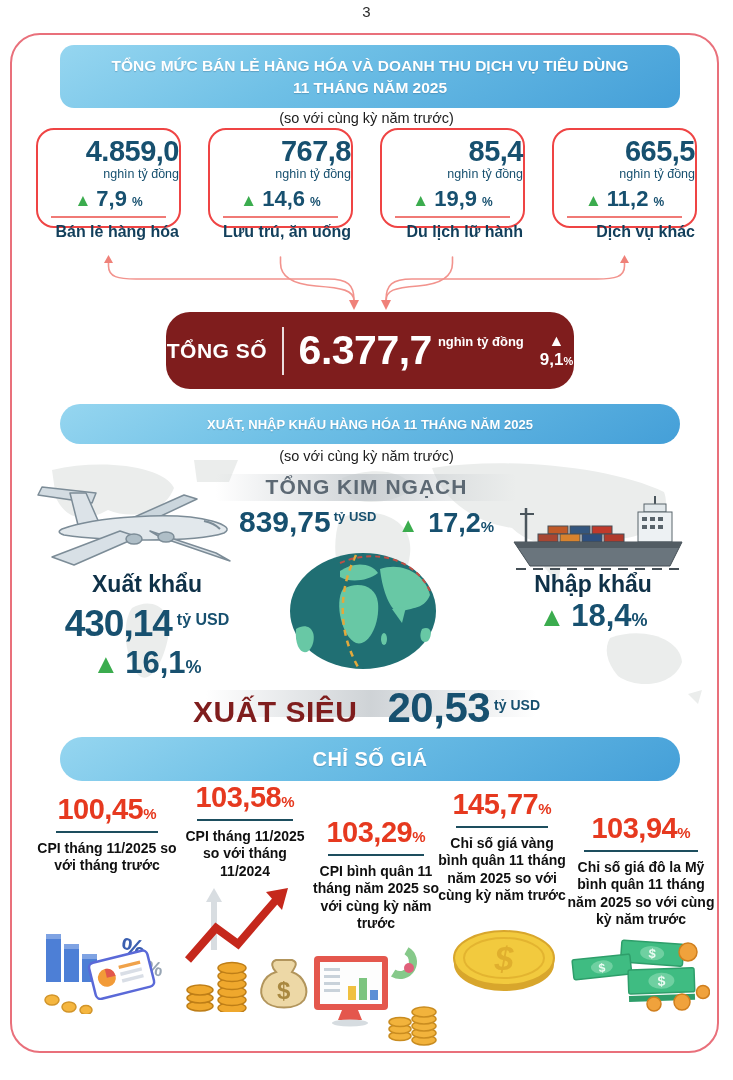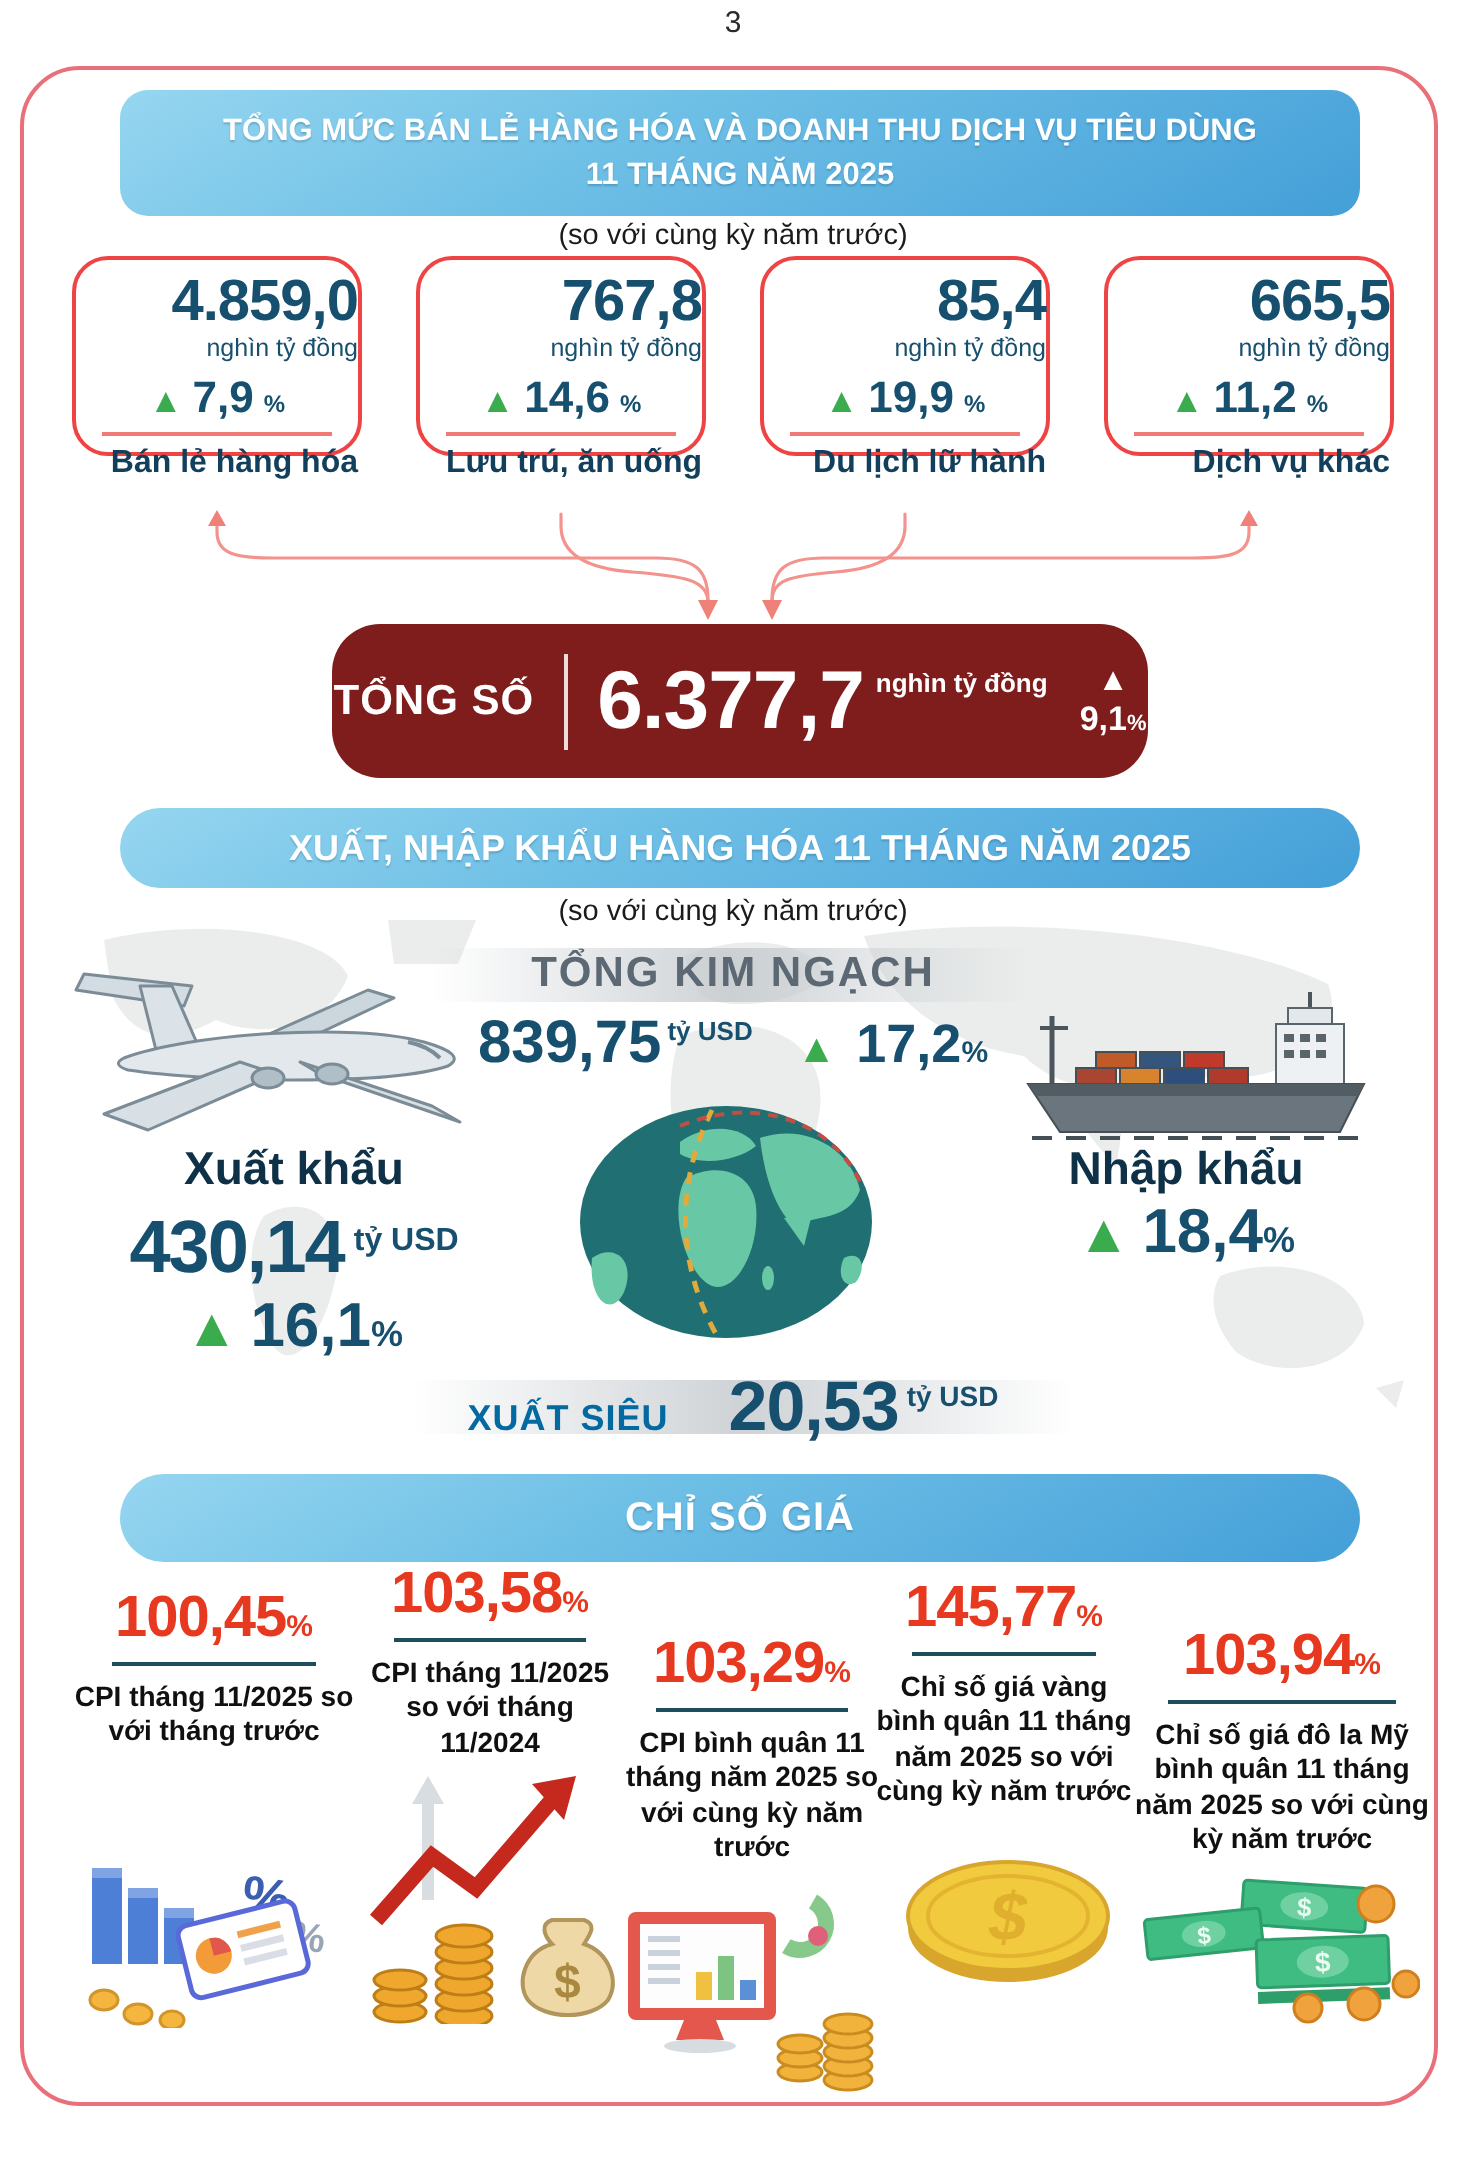--- a/index.html
+++ b/index.html
@@ -7,21 +7,21 @@
         font-family:"Liberation Sans",sans-serif;}
   .abs{position:absolute;}
   .page-num{position:absolute;left:0;right:0;top:3px;text-align:center;font-size:15px;color:#2b2b2b;}
   .frame{position:absolute;left:10px;top:33px;width:709px;height:1020px;border:2px solid #E9707B;
          border-radius:30px;box-sizing:border-box;}
   
   .hdr{position:absolute;background:linear-gradient(150deg,#96D6F0 0%,#6FC0E6 40%,#449FD8 100%);
        color:#fff;font-weight:bold;text-align:center;display:flex;flex-direction:column;
        justify-content:center;text-shadow:0 1px 1px rgba(20,60,90,.25);}
   .sec1-header{left:60px;top:45px;width:620px;height:63px;border-radius:14px;font-size:15.5px;line-height:1.42;}
-  .sec2-header{left:60px;top:404px;width:620px;height:40px;border-radius:20px;font-size:18px;}
+  .sec2-header{left:60px;top:404px;width:620px;height:40px;border-radius:20px;font-size:13px;}
   .sec3-header{left:60px;top:737px;width:620px;height:44px;border-radius:22px;font-size:20px;letter-spacing:.5px;}
   .sub{position:absolute;left:0;right:0;text-align:center;font-size:14.5px;color:#1b1b1b;}
   .sec1-sub{top:110px;}
   .sec2-sub{top:448px;}
   
   .cards{position:absolute;left:36px;top:128px;width:661px;display:flex;gap:27px;}
   .card{flex:1;height:100px;border:2px solid #ef4444;border-radius:18px;background:#fff;
         box-sizing:border-box;text-align:right;padding-top:5px;}
   .cv{font-size:29px;font-weight:bold;color:#17506F;letter-spacing:-.5px;}
   .cu{font-size:12.5px;color:#17506F;margin-top:-1px;}
@@ -56,22 +56,22 @@
   .flow-block{position:absolute;width:238px;text-align:center;}
   .fb-label{font-size:23px;font-weight:bold;color:#0F3148;}
   .fb-vrow{margin-top:5px;}
   .fb-value{font-size:37px;font-weight:bold;color:#17506F;letter-spacing:-1px;}
   .fb-unit{font-size:16px;font-weight:bold;color:#17506F;position:relative;top:-11px;margin-left:5px;}
   .fb-grow{}
   .fb-grow .tri{font-size:27px;margin-right:6px;}
   .fb-gn{font-size:31px;font-weight:bold;color:#17506F;}
   .fb-gp{font-size:18px;font-weight:bold;color:#17506F;}
   .surplus-row{position:absolute;left:0;right:0;top:684px;text-align:center;}
-  .sp-label{font-size:18px;font-weight:bold;color:#0369a1;letter-spacing:.5px;}
-  .sp-value{font-size:35px;font-weight:bold;color:#17506F;margin-left:30px;letter-spacing:-.5px;}
+  .sp-label{font-size:30px;font-weight:bold;color:#7f1d1d;letter-spacing:.5px;}
+  .sp-value{font-size:42px;font-weight:bold;color:#17506F;margin-left:30px;letter-spacing:-.5px;}
   .sp-unit{font-size:14px;font-weight:bold;color:#17506F;position:relative;top:-12px;margin-left:4px;}
   
   .px-col{position:absolute;text-align:center;}
   .px-value{font-size:29px;font-weight:bold;color:#E6391F;letter-spacing:-.5px;}
   .px-sign{font-size:15px;font-weight:bold;color:#E6391F;}
   .px-rule{height:2px;background:#1D4E5E;width:72%;margin:5px auto 7px;}
   .px-desc{font-size:14px;font-weight:bold;color:#101010;line-height:1.24;}
   .c1{left:36px;top:793px;width:142px;}
   .c2{left:179px;top:781px;width:132px;}
   .c3{left:309px;top:816px;width:134px;}

